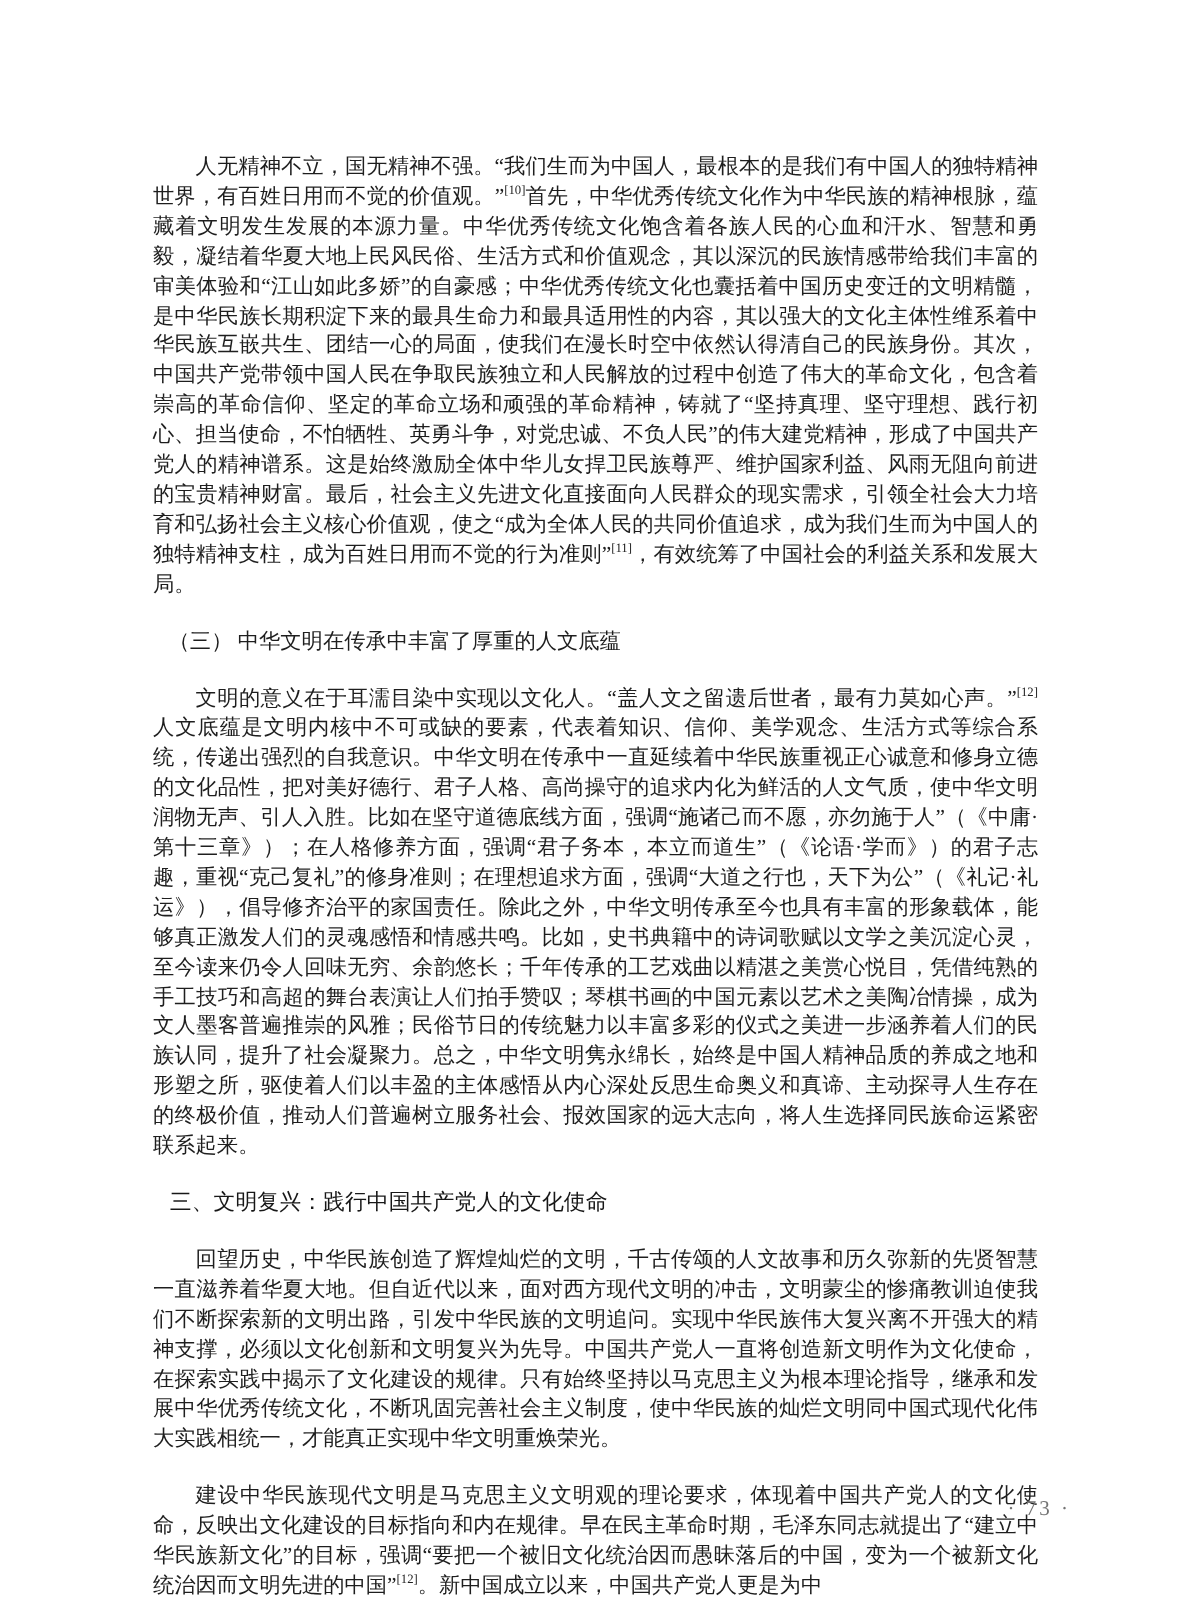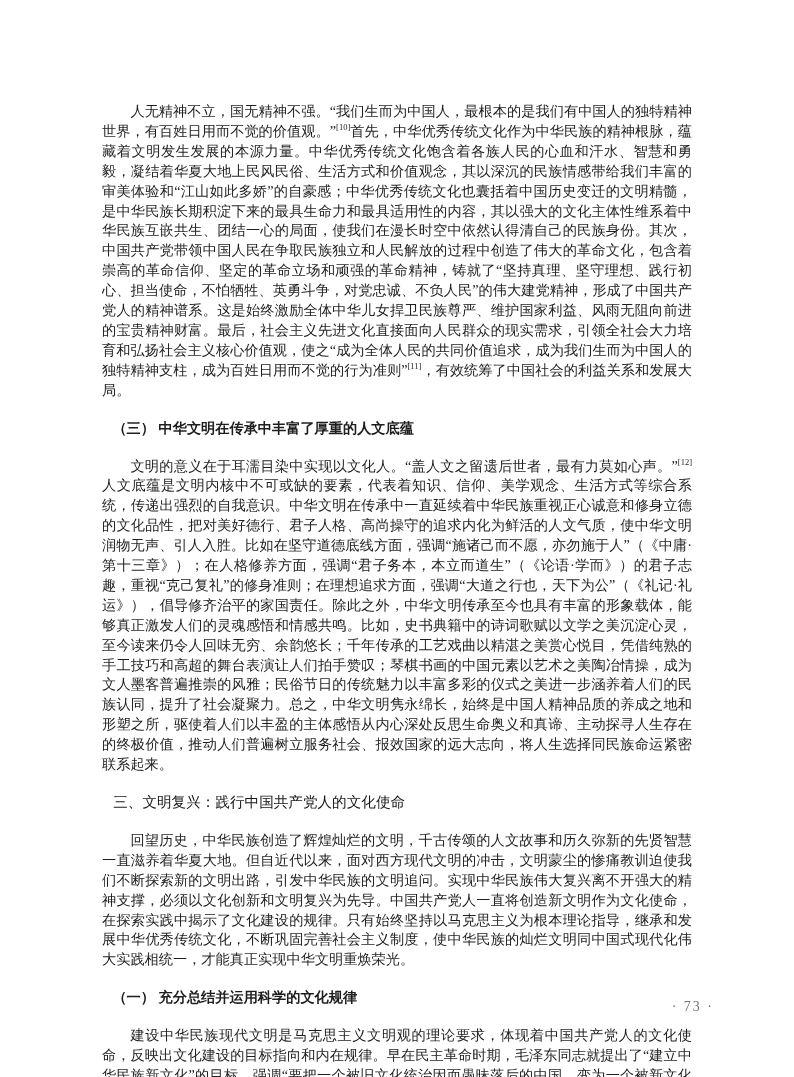--- a/index.html
+++ b/index.html
@@ -22,21 +22,20 @@
   }
   p.body-para {
     margin: 18px;
     text-indent: 2em;
     text-align: justify;
   }
   p.sub-heading {
     margin: 0;
     text-indent: 2em;
     text-align: left;
-    font-weight: bold;
   }
   h2.section-heading {
     margin: 12px 0 12px 0;
     text-indent: 2em;
     text-align: left;
     font-size: 14.6px;
     font-weight: 400;
     font-family: "Liberation Sans", "DejaVu Sans", sans-serif;
     color: #171717;
   }
@@ -62,19 +61,18 @@
   <p class="body-para"><span>人无精神不立，国无精神不强。“我们生而为中国人，最根本的是我们有中国人的独特精神世界，有百姓日用而不觉的价值观。”</span><sup class="fnref">[10]</sup><span>首先，中华优秀传统文化作为中华民族的精神根脉，蕴藏着文明发生发展的本源力量。中华优秀传统文化饱含着各族人民的心血和汗水、智慧和勇毅，凝结着华夏大地上民风民俗、生活方式和价值观念，其以深沉的民族情感带给我们丰富的审美体验和“江山如此多娇”的自豪感；中华优秀传统文化也囊括着中国历史变迁的文明精髓，是中华民族长期积淀下来的最具生命力和最具适用性的内容，其以强大的文化主体性维系着中华民族互嵌共生、团结一心的局面，使我们在漫长时空中依然认得清自己的民族身份。其次，中国共产党带领中国人民在争取民族独立和人民解放的过程中创造了伟大的革命文化，包含着崇高的革命信仰、坚定的革命立场和顽强的革命精神，铸就了“坚持真理、坚守理想、践行初心、担当使命，不怕牺牲、英勇斗争，对党忠诚、不负人民”的伟大建党精神，形成了中国共产党人的精神谱系。这是始终激励全体中华儿女捍卫民族尊严、维护国家利益、风雨无阻向前进的宝贵精神财富。最后，社会主义先进文化直接面向人民群众的现实需求，引领全社会大力培育和弘扬社会主义核心价值观，使之“成为全体人民的共同价值追求，成为我们生而为中国人的独特精神支柱，成为百姓日用而不觉的行为准则”</span><sup class="fnref">[11]</sup><span>，有效统筹了中国社会的利益关系和发展大局。</span></p>
 
   <p class="sub-heading">（三） 中华文明在传承中丰富了厚重的人文底蕴</p>
 
   <p class="body-para"><span>文明的意义在于耳濡目染中实现以文化人。“盖人文之留遗后世者，最有力莫如心声。”</span><sup class="fnref">[12]</sup><span>人文底蕴是文明内核中不可或缺的要素，代表着知识、信仰、美学观念、生活方式等综合系统，传递出强烈的自我意识。中华文明在传承中一直延续着中华民族重视正心诚意和修身立德的文化品性，把对美好德行、君子人格、高尚操守的追求内化为鲜活的人文气质，使中华文明润物无声、引人入胜。比如在坚守道德底线方面，强调“施诸己而不愿，亦勿施于人”（《中庸·第十三章》）；在人格修养方面，强调“君子务本，本立而道生”（《论语·学而》）的君子志趣，重视“克己复礼”的修身准则；在理想追求方面，强调“大道之行也，天下为公”（《礼记·礼运》），倡导修齐治平的家国责任。除此之外，中华文明传承至今也具有丰富的形象载体，能够真正激发人们的灵魂感悟和情感共鸣。比如，史书典籍中的诗词歌赋以文学之美沉淀心灵，至今读来仍令人回味无穷、余韵悠长；千年传承的工艺戏曲以精湛之美赏心悦目，凭借纯熟的手工技巧和高超的舞台表演让人们拍手赞叹；琴棋书画的中国元素以艺术之美陶冶情操，成为文人墨客普遍推崇的风雅；民俗节日的传统魅力以丰富多彩的仪式之美进一步涵养着人们的民族认同，提升了社会凝聚力。总之，中华文明隽永绵长，始终是中国人精神品质的养成之地和形塑之所，驱使着人们以丰盈的主体感悟从内心深处反思生命奥义和真谛、主动探寻人生存在的终极价值，推动人们普遍树立服务社会、报效国家的远大志向，将人生选择同民族命运紧密联系起来。</span></p>
 
   <h2 class="section-heading">三、文明复兴：践行中国共产党人的文化使命</h2>
 
   <p class="body-para">回望历史，中华民族创造了辉煌灿烂的文明，千古传颂的人文故事和历久弥新的先贤智慧一直滋养着华夏大地。但自近代以来，面对西方现代文明的冲击，文明蒙尘的惨痛教训迫使我们不断探索新的文明出路，引发中华民族的文明追问。实现中华民族伟大复兴离不开强大的精神支撑，必须以文化创新和文明复兴为先导。中国共产党人一直将创造新文明作为文化使命，在探索实践中揭示了文化建设的规律。只有始终坚持以马克思主义为根本理论指导，继承和发展中华优秀传统文化，不断巩固完善社会主义制度，使中华民族的灿烂文明同中国式现代化伟大实践相统一，才能真正实现中华文明重焕荣光。</p>
 
-  <p class="sub-heading">（一） 充分总结并运用科学的文化规律</p>
 
   <p class="body-para"><span>建设中华民族现代文明是马克思主义文明观的理论要求，体现着中国共产党人的文化使命，反映出文化建设的目标指向和内在规律。早在民主革命时期，毛泽东同志就提出了“建立中华民族新文化”的目标，强调“要把一个被旧文化统治因而愚昧落后的中国，变为一个被新文化统治因而文明先进的中国”</span><sup class="fnref">[12]</sup><span>。新中国成立以来，中国共产党人更是为中</span></p>
 
   <div class="page-number">· 73 ·</div>
 
 </div>
 
 </body></html>

